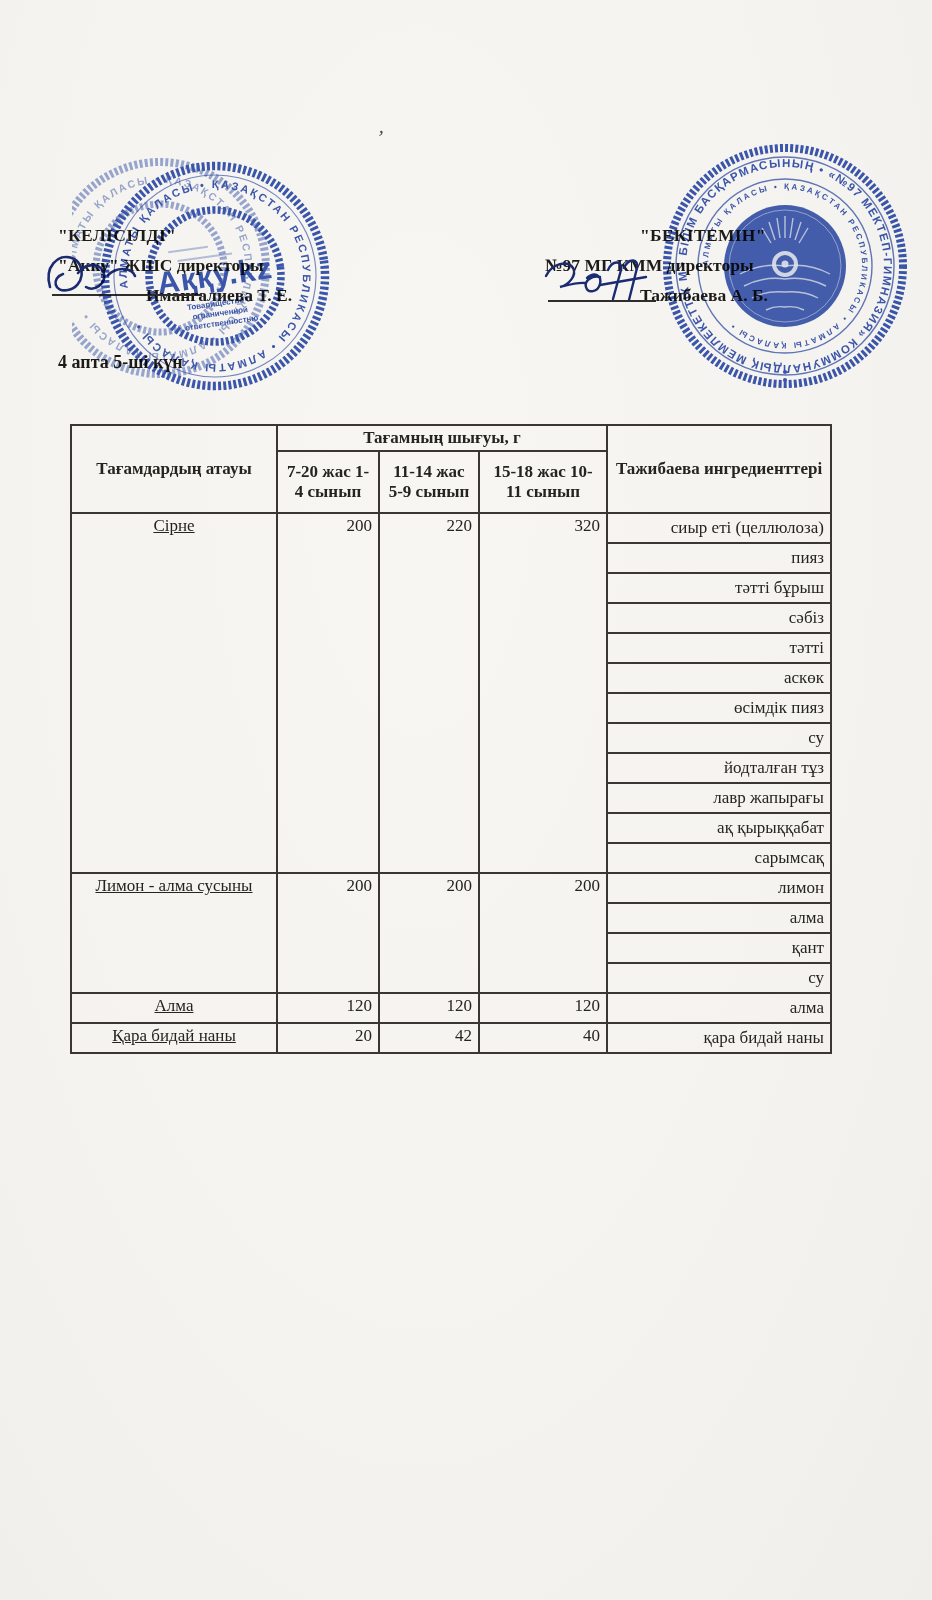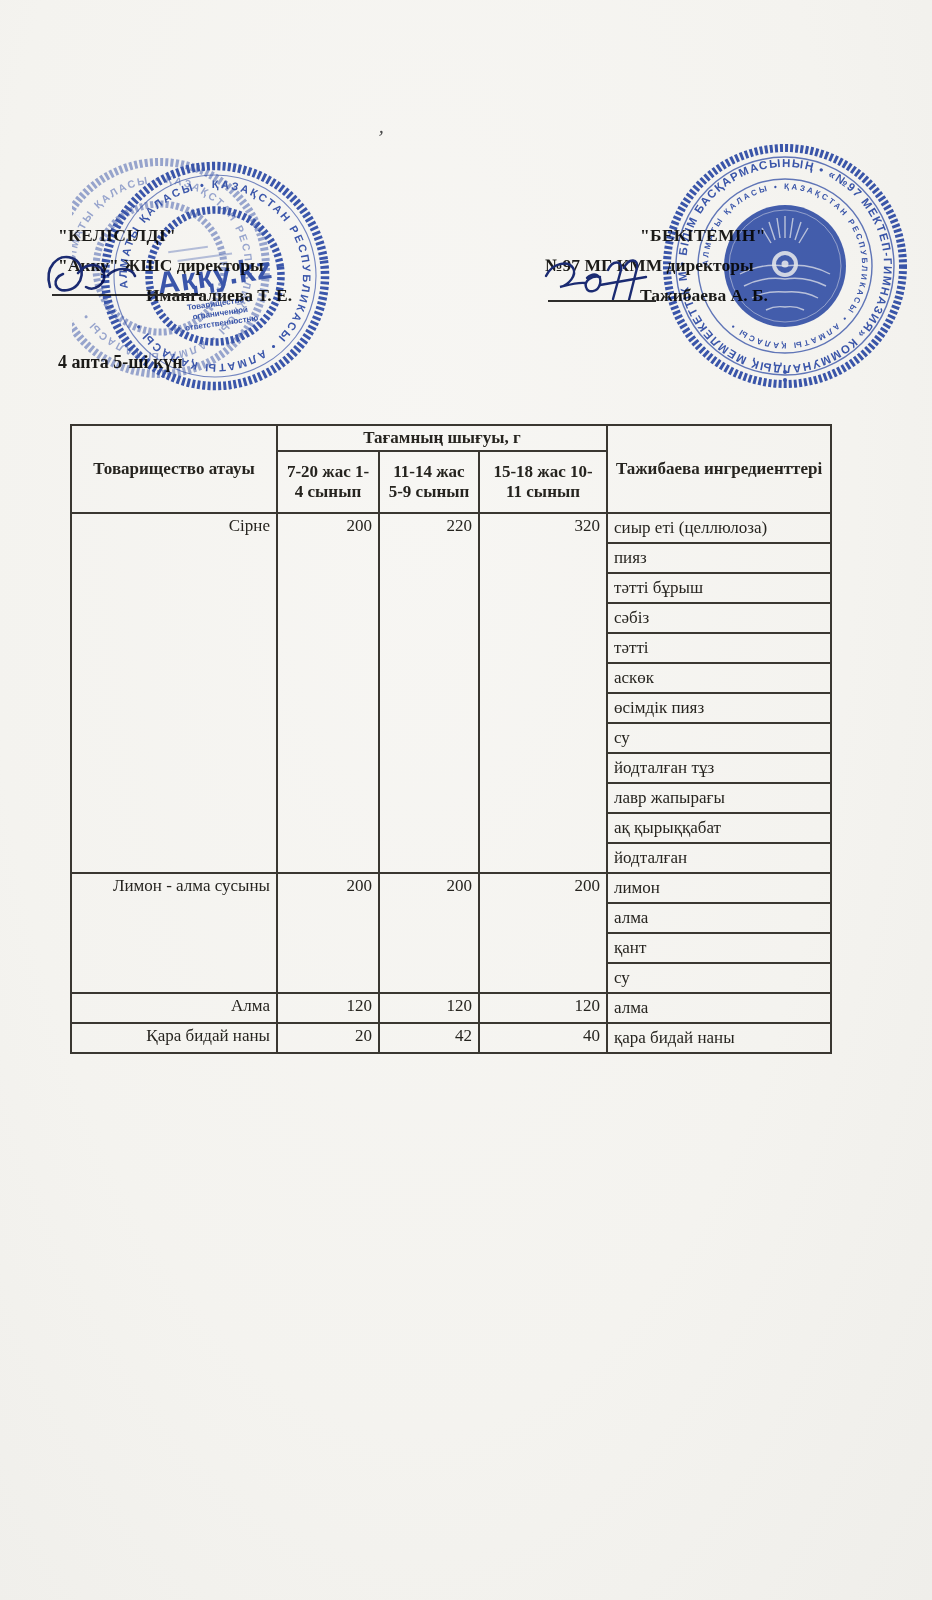--- a/index.html
+++ b/index.html
@@ -40,23 +40,23 @@
   
   table.menu {
     position:absolute; left:70px; top:424px; width:760px;
     border-collapse:collapse; table-layout:fixed;
     font-size:17px; color:#26241f;
   }
   table.menu td { border:2px solid #3a3731; padding:2px 6px; overflow:hidden; }
   td.h { font-weight:bold; text-align:center; vertical-align:middle; line-height:1.2;margin-left:44px; }
   tr.head-top { height:26px; }
   tr.head-sub { height:62px; }
-  td.dish { text-align:right; vertical-align:top; padding:4px 6px 2px 7px; }
+  td.dish { text-align:center; vertical-align:top; padding:4px 6px 2px 7px;text-decoration:underline; }
   td.val  { text-align:right; vertical-align:top; padding-top:4px; }
-  td.ing  { text-align:left; padding:2px 6px 2px 9px; }
+  td.ing  { text-align:right; padding:2px 6px 2px 9px; }
   tbody tr { height:30px; }
 </style>
 </head>
 <body>
 
 <div class="page">
 
   <span class="stray-mark">’</span>
 
   <div class="approval approval-left">
@@ -159,21 +159,21 @@
   <table class="menu">
     <colgroup>
       <col style="width:206px">
         <col style="width:102px">
         <col style="width:100px">
         <col style="width:128px">
         <col style="width:224px">
     </colgroup>
     <thead>
       <tr class="head-top">
-        <td class="h" rowspan="2">Товарищество атауы</td>
+        <td class="h" rowspan="2">Тағамдардың атауы</td>
         <td class="h" colspan="3">Тағамның шығуы, г</td>
         <td class="h" rowspan="2">Тажибаева ингредиенттері</td>
       </tr>
       <tr class="head-sub">
         <td class="h sub">7-20 жас 1-4 сынып</td>
         <td class="h sub">11-14 жас 5-9 сынып</td>
         <td class="h sub">15-18 жас 10-11 сынып</td>
       </tr>
     </thead>
     <tbody>
@@ -208,21 +208,21 @@
         <tr>
           <td class="ing">йодталған тұз</td>
         </tr>
         <tr>
           <td class="ing">лавр жапырағы</td>
         </tr>
         <tr>
           <td class="ing">ақ қырыққабат</td>
         </tr>
         <tr>
-          <td class="ing">йодталған</td>
+          <td class="ing">сарымсақ</td>
         </tr>
         <tr>
           <td class="dish" rowspan="4">Лимон - алма сусыны</td>
           <td class="val" rowspan="4">200</td>
           <td class="val" rowspan="4">200</td>
           <td class="val" rowspan="4">200</td>
           <td class="ing">лимон</td>
         </tr>
         <tr>
           <td class="ing">алма</td>

